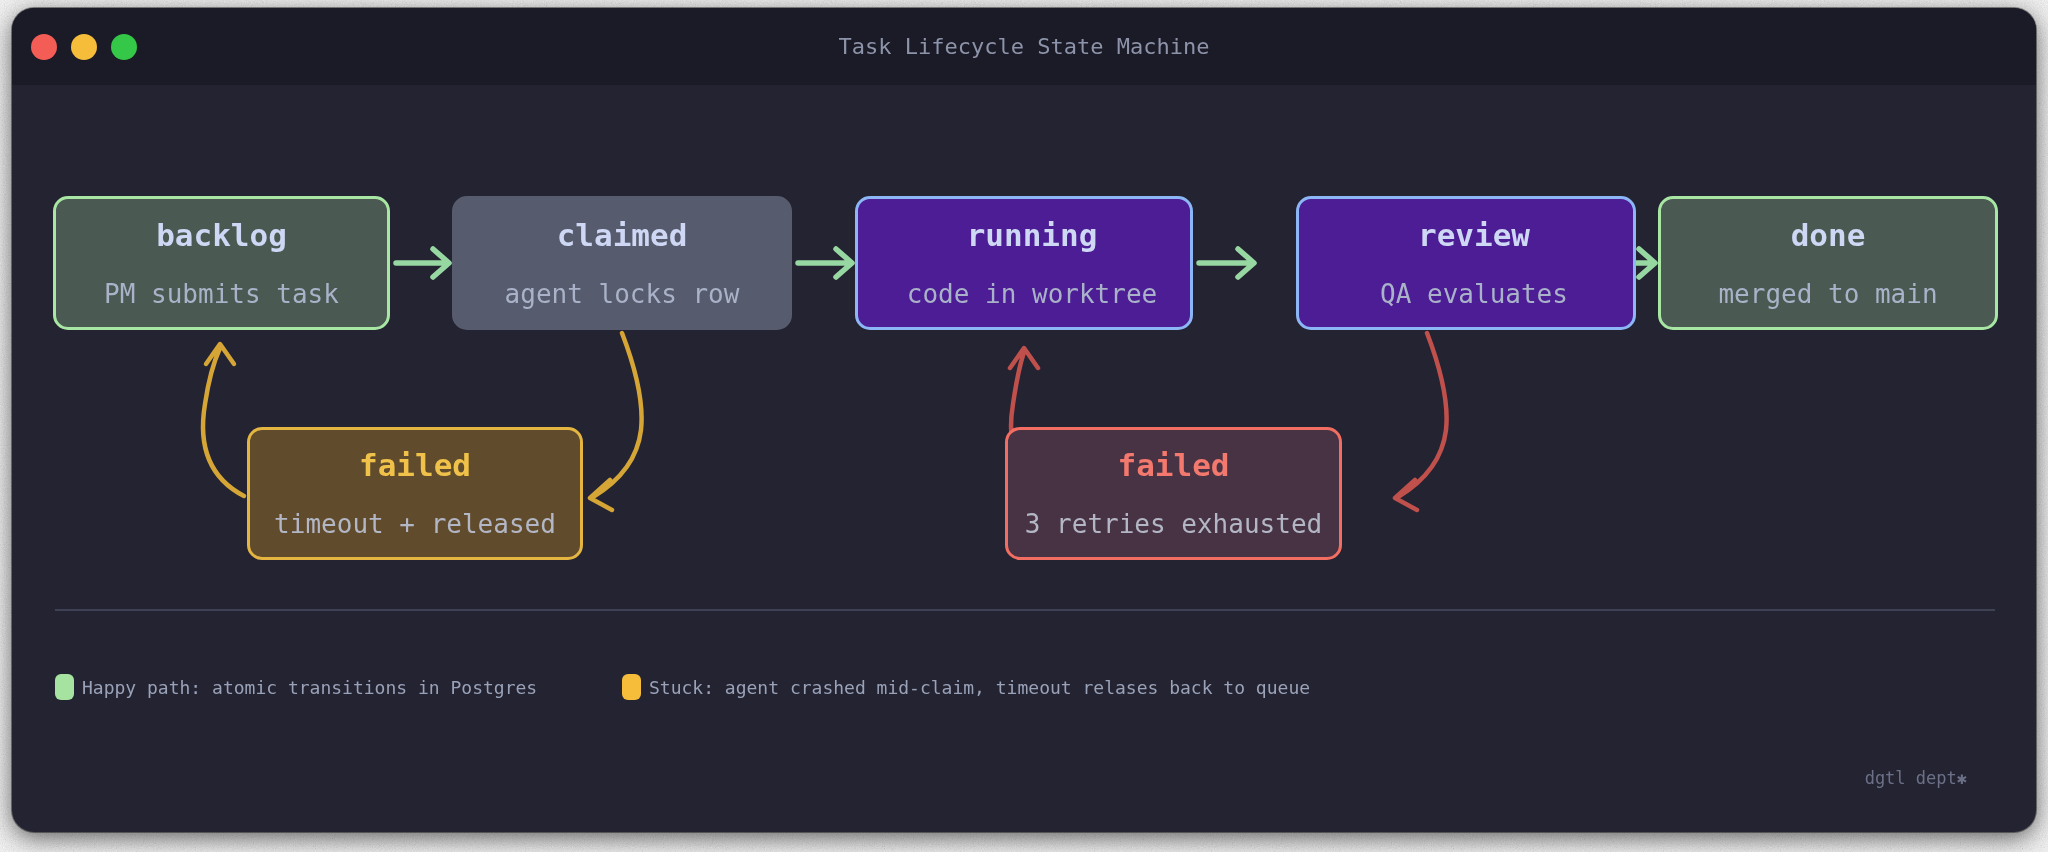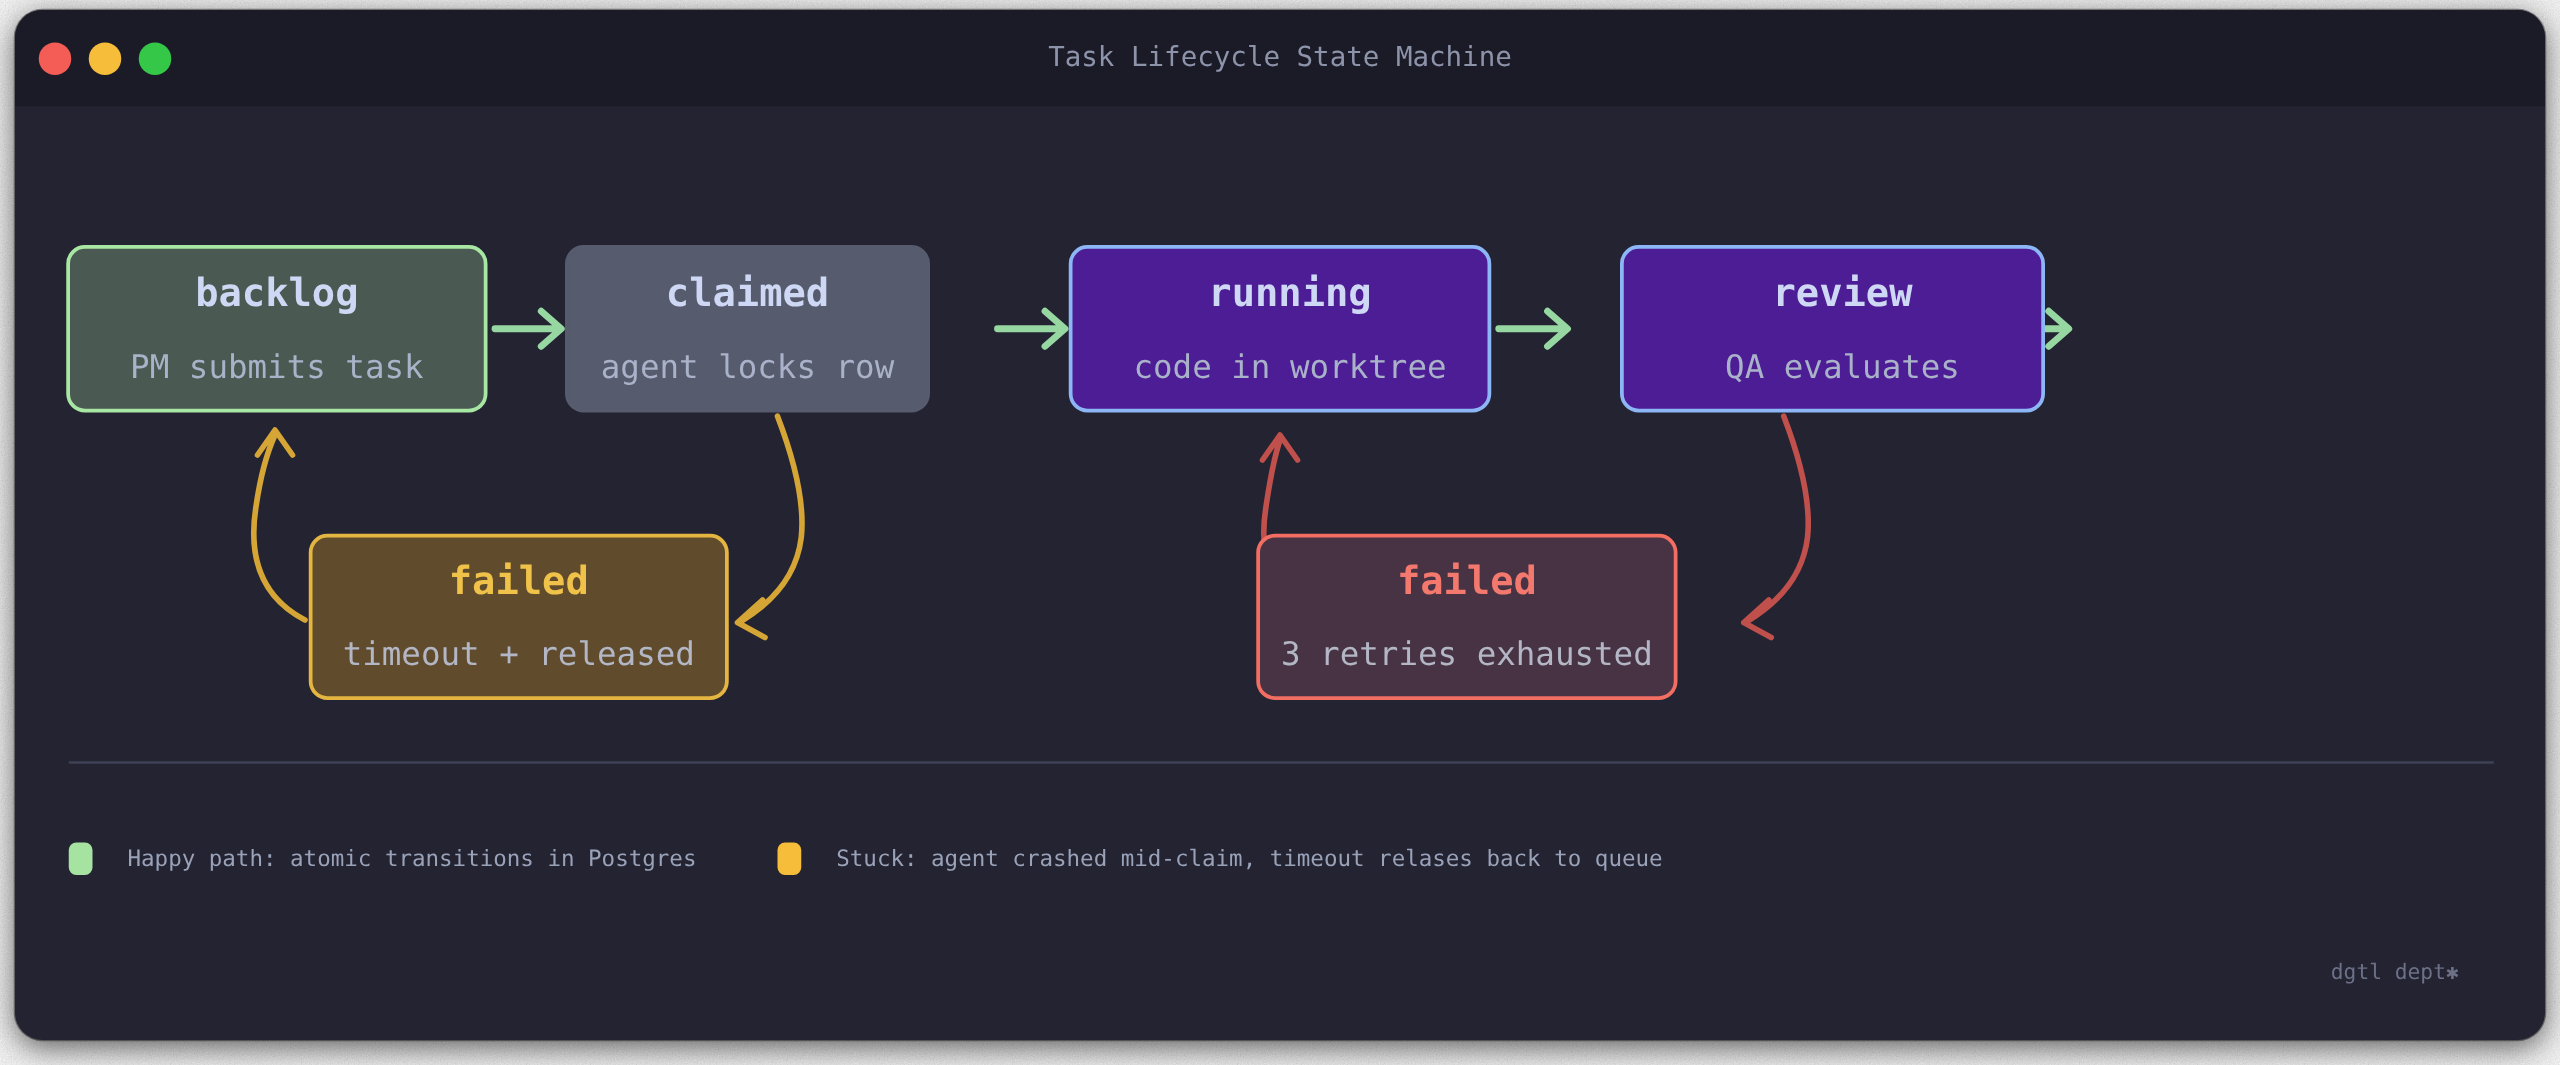--- a/index.html
+++ b/index.html
@@ -89,41 +89,41 @@
   .v-green { background: #4a5951; border: 3px solid #a8e6a3; }
   .v-gray  { background: #565b6d; border: 3px solid #565b6d; }
   .v-blue  { background: #4c1d95; border: 3px solid #8cb6f5; padding-left: 16px; }
   .v-amber { background: #604c2d; border: 3px solid #e5b542; }
   .v-red   { background: #483344; border: 3px solid #f26e62; }
   .v-amber .state-label { color: #f0c249; }
   .v-red   .state-label { color: #f3786d; }
   .v-amber .state-sub, .v-red .state-sub { color: #b3b6c4; }
 
   .pos-backlog { left: 41px;   width: 337px; }
-  .pos-claimed { left: 440px;  width: 292px; }
+  .pos-claimed { left: 440px;  width: 340px; }
   .pos-running { left: 843px;  width: 338px; }
   .pos-review  { left: 1284px; width: 340px; }
   .pos-done    { left: 1646px; width: 340px; }
   .pos-stuck   { left: 235px;  width: 336px; }
   .pos-failed  { left: 993px; width: 337px; }
 
   .divider {
     position: absolute;
     left: 43px;
     top: 601px;
     width: 1940px;
     height: 2px;
     background: #3e4254;
   }
   .legend-item {
     position: absolute;
     top: 666px;
     display: flex;
     align-items: center;
-    gap: 28px;
+    gap: 8px;
     height: 26px;
   }
   .legend-1 { left: 43px; }
   .legend-2 { left: 610px; }
   .legend-3 { left: 1381px; }
   .swatch { width: 19px; height: 26px; border-radius: 6px; flex: 0 0 auto; }
   .swatch-green { background: #a6e3a1; }
   .swatch-amber { background: #f5bd3a; }
   .swatch-red   { background: #c05149; }
   .legend-text {
@@ -201,20 +201,24 @@
     <div class="state v-blue pos-running">
       <div class="state-label">running</div>
       <div class="state-sub">code in worktree</div>
     </div>
 
     <div class="state v-blue pos-review">
       <div class="state-label">review</div>
       <div class="state-sub">QA evaluates</div>
     </div>
 
+    <div class="state v-green pos-done">
+      <div class="state-label">done</div>
+      <div class="state-sub">merged to main</div>
+    </div>
 
     <div class="state substate v-amber pos-stuck">
       <div class="state-label">failed</div>
       <div class="state-sub">timeout + released</div>
     </div>
 
     <div class="state substate v-red pos-failed">
       <div class="state-label">failed</div>
       <div class="state-sub">3 retries exhausted</div>
     </div>

